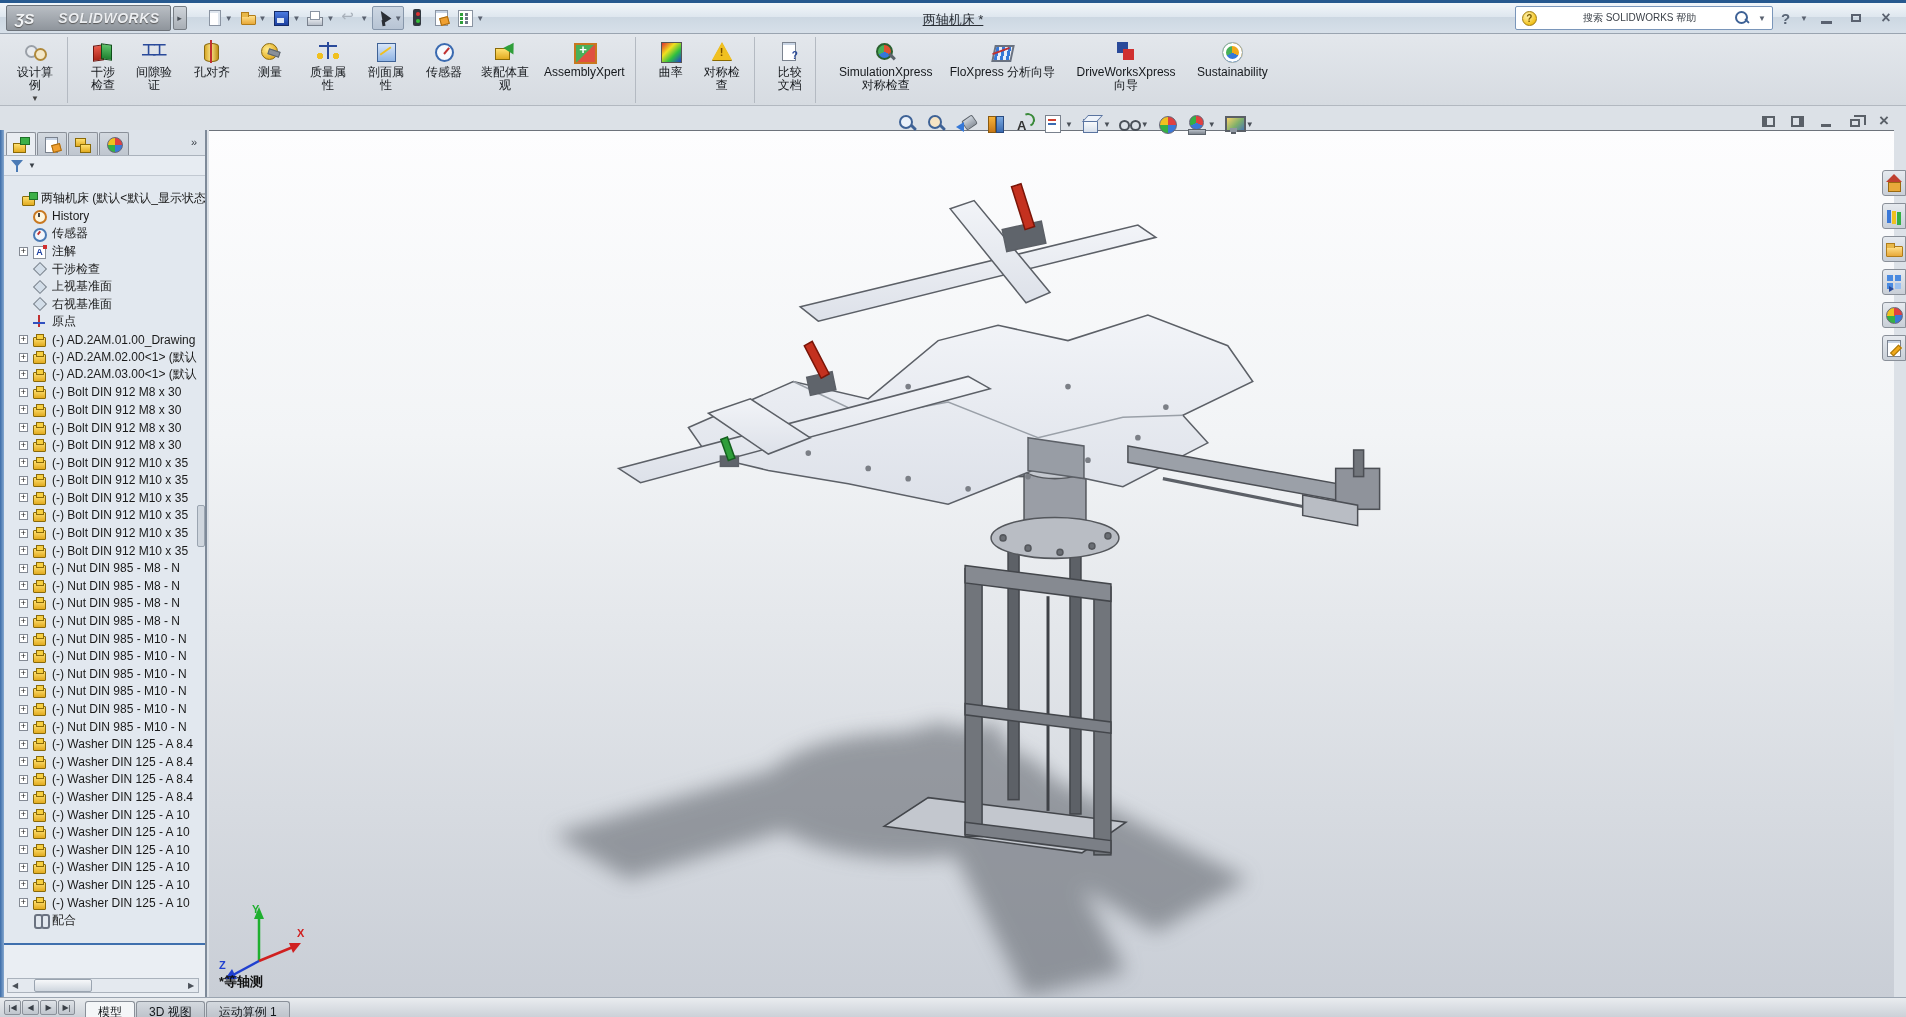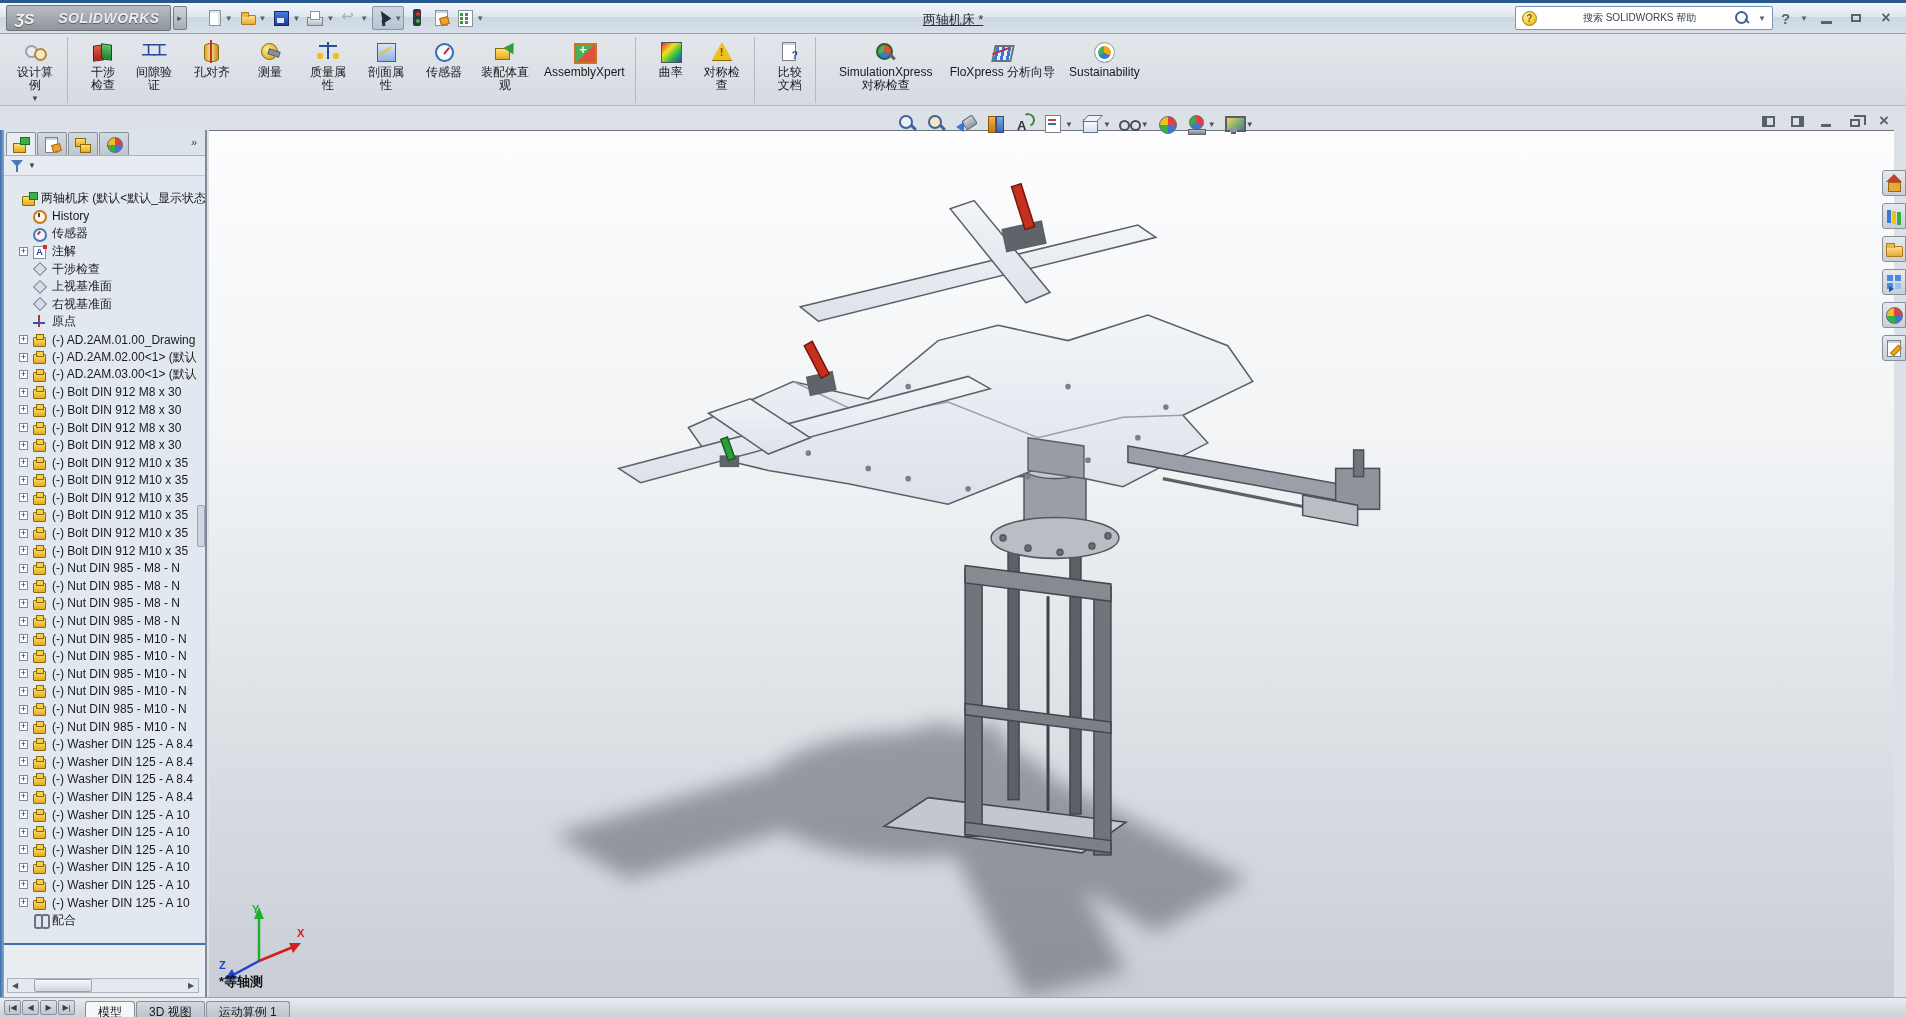--- a/index.html
+++ b/index.html
@@ -395,20 +395,25 @@
         <span class="rlabel">SimulationXpress 对称检查</span>
 
       </div>
 
       <div class="rbtn rb-en-wide">
         <span class="ri ri-flox"></span>
         <span class="rlabel">FloXpress 分析向导</span>
 
       </div>
 
+      <div class="rbtn rb-en-wide">
+        <span class="ri ri-dwx"></span>
+        <span class="rlabel">DriveWorksXpress 向导</span>
+
+      </div>
 
       <div class="rbtn rb-en">
         <span class="ri ri-sustain"></span>
         <span class="rlabel">Sustainability</span>
 
       </div>
     </div>
 
 
   <div class="headsup">

